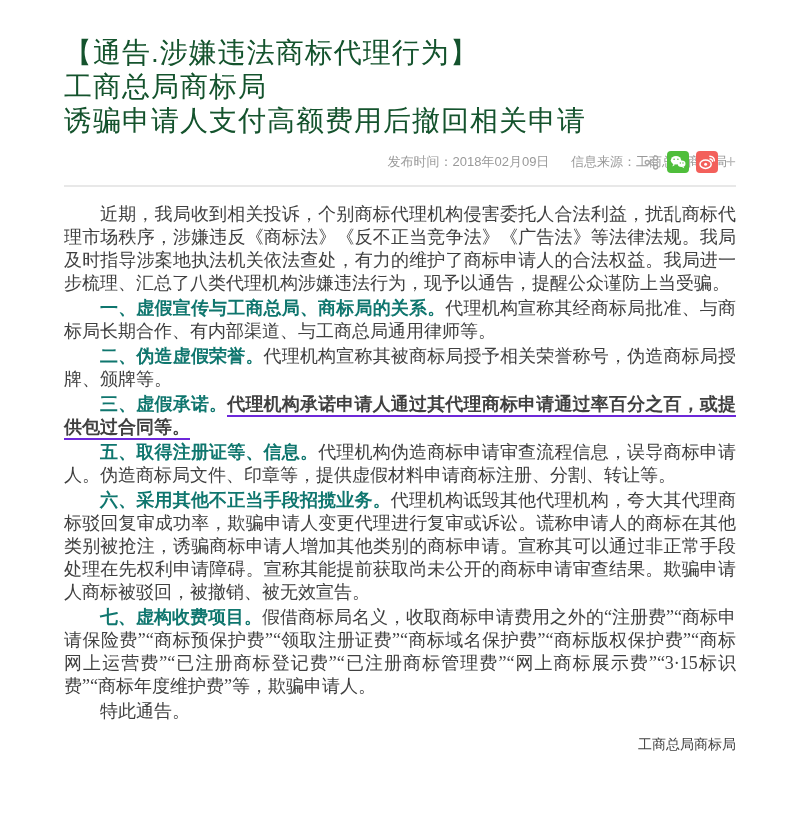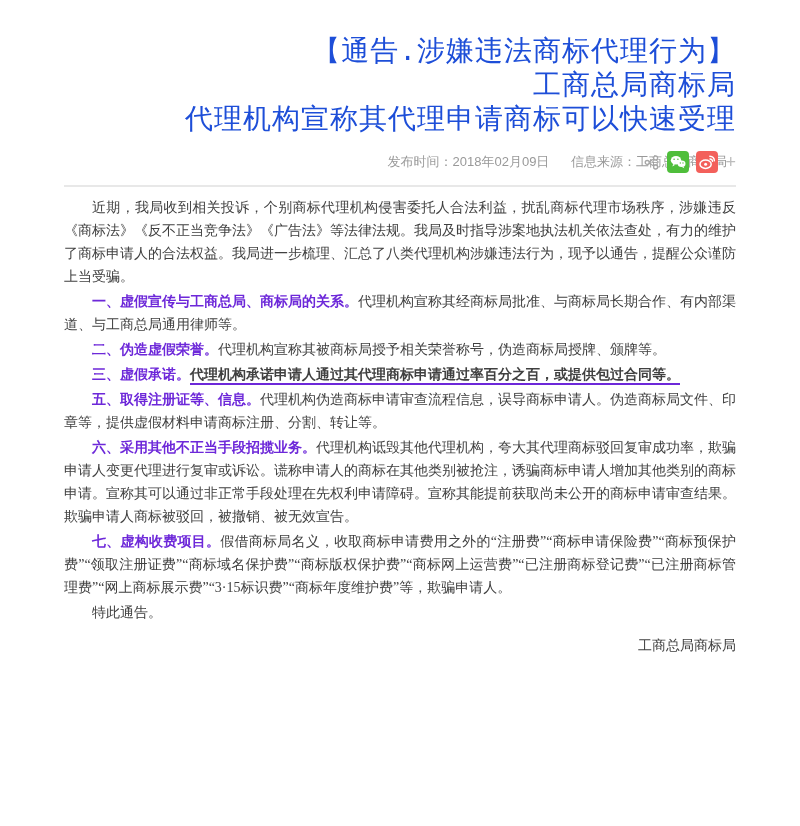--- a/index.html
+++ b/index.html
@@ -15,26 +15,26 @@
     height: 826px;
     background: #fff;
   }
   .container {
     width: 672px;
     margin: 0 auto;
   }
   .title {
     margin: 36px 0 0 0;
     padding: 0;
-    text-align: right;
-    font-family: Liberation Mono, monospace;
+    text-align: left;
+    font-family: Liberation Sans, sans-serif;
     font-weight: 400;
     font-size: 28px;
     line-height: 34px;
-    color: #1d4ed8;
+    color: #14532d;
     letter-spacing: 1px;
   }
   .title .tline { display: block; }
   .meta {
     margin-top: 11px;
     position: relative;
     height: 26px;
     text-align: right;
     font-family: "Liberation Sans", sans-serif;
     font-size: 13px;
@@ -72,34 +72,34 @@
     color: #bcbcbc;
     line-height: 22px;
     cursor: pointer;
   }
   .divider {
     margin-top: 10px;
     height: 2px;
     background: #e8e8e8;
   }
   .article {
-    margin-top: 9px;
+    margin-top: 16px;
     font-family: "Liberation Serif", "DejaVu Serif", serif;
-    font-size: 14px;
+    font-size: 18px;
     line-height: 23px;
     color: #404040;
     text-align: justify;
   }
   .article p {
     margin: 2px 0;
     text-indent: 2em;
   }
   .lead {
     font-weight: 700;
-    color: #6d28d9;
+    color: #0f766e;
   }
   .underline-red {
     border-bottom: 2px solid #6d28d9;
     padding-bottom: 1px;
     font-weight: bold;
   }
   .signature {
     margin-top: 9px;
     text-align: right;
     font-family: "Liberation Serif", "DejaVu Serif", serif;
@@ -110,21 +110,21 @@
 </style>
 </head>
 <body>
 
 <div class="page">
   <div class="container">
 
     <h1 class="title">
       <span class="tline">【通告.涉嫌违法商标代理行为】</span>
       <span class="tline">工商总局商标局</span>
-      <span class="tline">代理机构宣称其代理申请商标可以快速受理</span>
+      <span class="tline">诱骗申请人支付高额费用后撤回相关申请</span>
     </h1>
 
     <div class="meta">
       <span class="meta-item"><span>发布时间：</span><span>2018年02月09日</span></span>
       <span class="meta-item"><span>信息来源：</span><span>工商总局商标局</span></span>
 
       <span class="share-bar">
         <span class="icon-share-wrap">
           <svg width="17" height="17" viewBox="0 0 17 17">
             <line x1="5" y1="8.5" x2="12" y2="4.2" stroke="#a6a6a6" stroke-width="1.3"></line>

